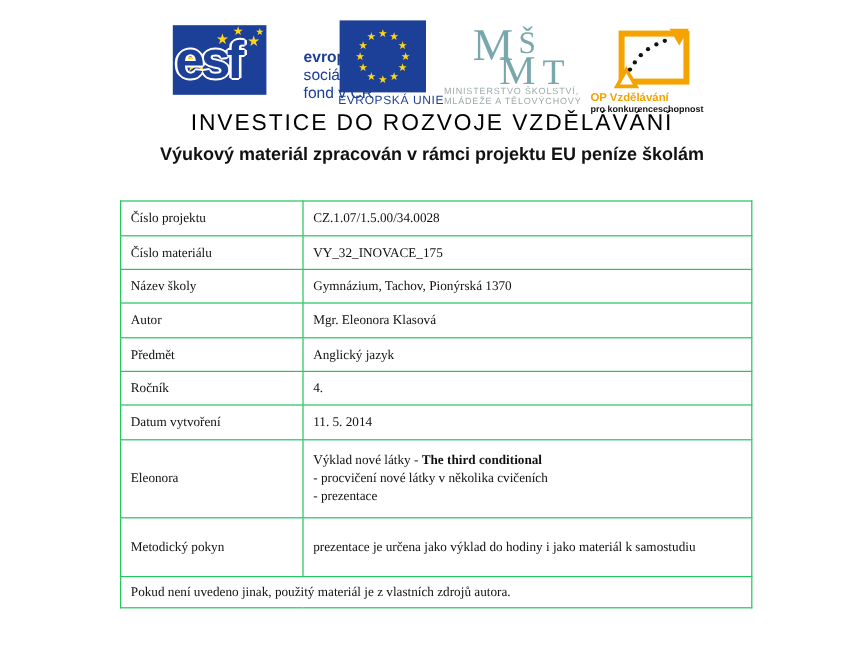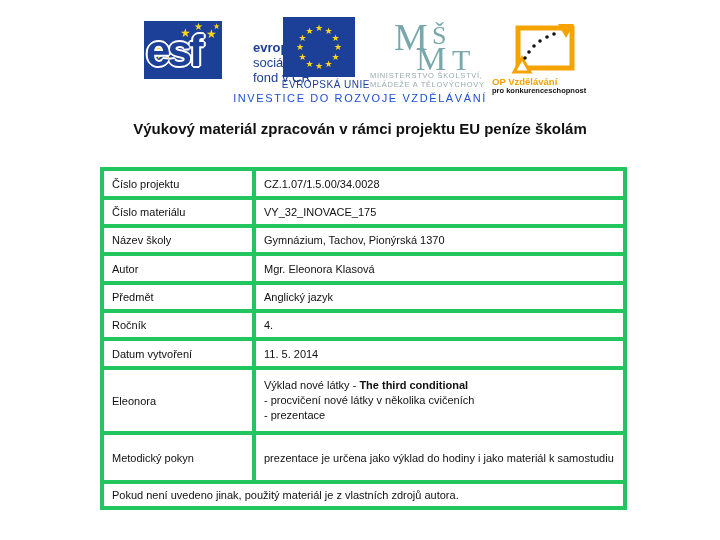--- a/index.html
+++ b/index.html
@@ -18,26 +18,26 @@
   .esf-caption{position:absolute;left:253px;top:40px;color:#1c3f97;font-size:13px;line-height:15px;}
   .esf-caption .b{font-weight:bold;}
   .eu-flag{position:absolute;left:283px;top:17px;width:72px;height:60px;background:#1c3f97;}
   .eu-caption{position:absolute;left:268px;top:79px;width:102px;text-align:right;color:#1c3f97;font-size:10px;font-weight:normal;letter-spacing:.5px;}
   .msmt-logo{position:absolute;left:388px;top:12px;}
   .msmt-caption{position:absolute;left:370px;top:71px;width:152px;color:#9aabac;font-size:7.5px;letter-spacing:.7px;line-height:9px;}
   .opvk-logo{position:absolute;left:506px;top:20px;}
   .opvk-caption{position:absolute;left:492px;top:77px;width:112px;text-align:left;line-height:9px;}
   .opvk-caption .l1{color:#f5a300;font-weight:bold;font-size:9.5px;}
   .opvk-caption .l2{color:#111;font-weight:bold;font-size:7.5px;}
-  .investice{position:absolute;left:0;top:92px;width:720px;text-align:center;color:#1d4ed8;font-size:11px;letter-spacing:1.6px;}
+  .investice{position:absolute;left:0;top:92px;width:720px;text-align:center;color:#000000;font-size:19px;letter-spacing:1.6px;}
   
   .title{position:absolute;left:0;top:120px;width:720px;text-align:center;font-size:15px;font-weight:bold;color:#111;}
   
   table.info{position:absolute;left:100px;top:167px;width:527px;border-collapse:collapse;font-size:11px;color:#111;table-layout:fixed;}
-  table.info td{border:4px solid #22c55e;vertical-align:middle;padding:2px 6px 2px 8px;}
+  table.info td{border:1px solid #22c55e;vertical-align:middle;padding:2px 6px 2px 8px;font-family:Liberation Serif, serif;}
   table.info td.val{}
   table.info col.c1{width:152px;}
   tr.r1{height:29px}tr.r2{height:28px}tr.r3{height:28px}tr.r4{height:29px}tr.r5{height:28px}
   tr.r6{height:28px}tr.r7{height:29px}tr.r8{height:65px}tr.r9{height:49px}tr.r10{height:26px}
   .anotace-lines{line-height:15px;}
 </style>
 </head>
 <body>
 
 <div class="slide">

